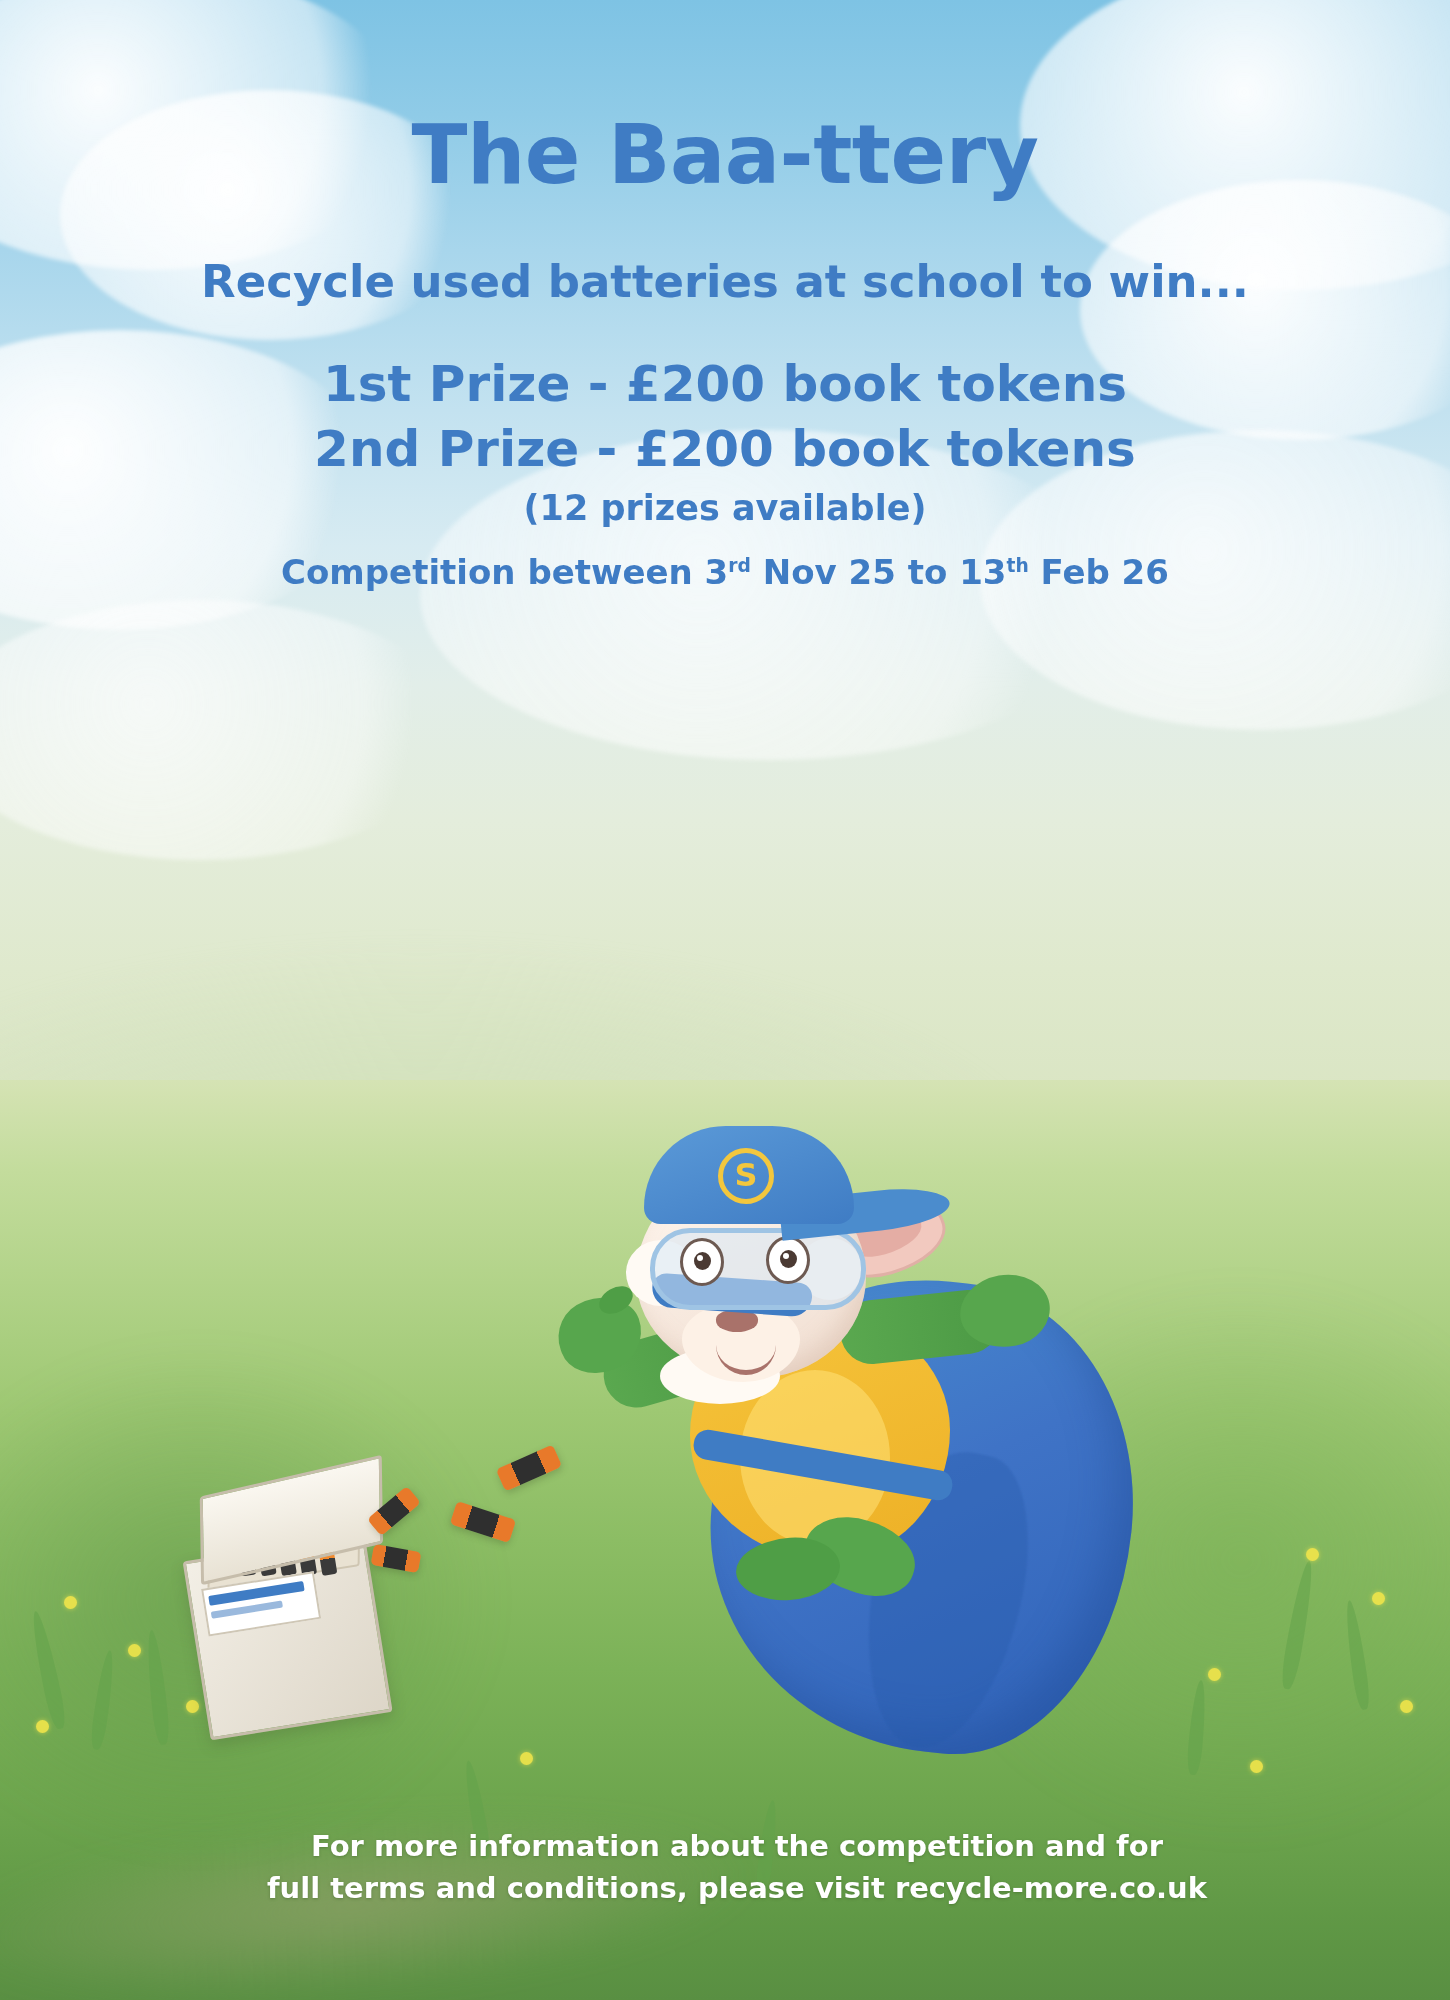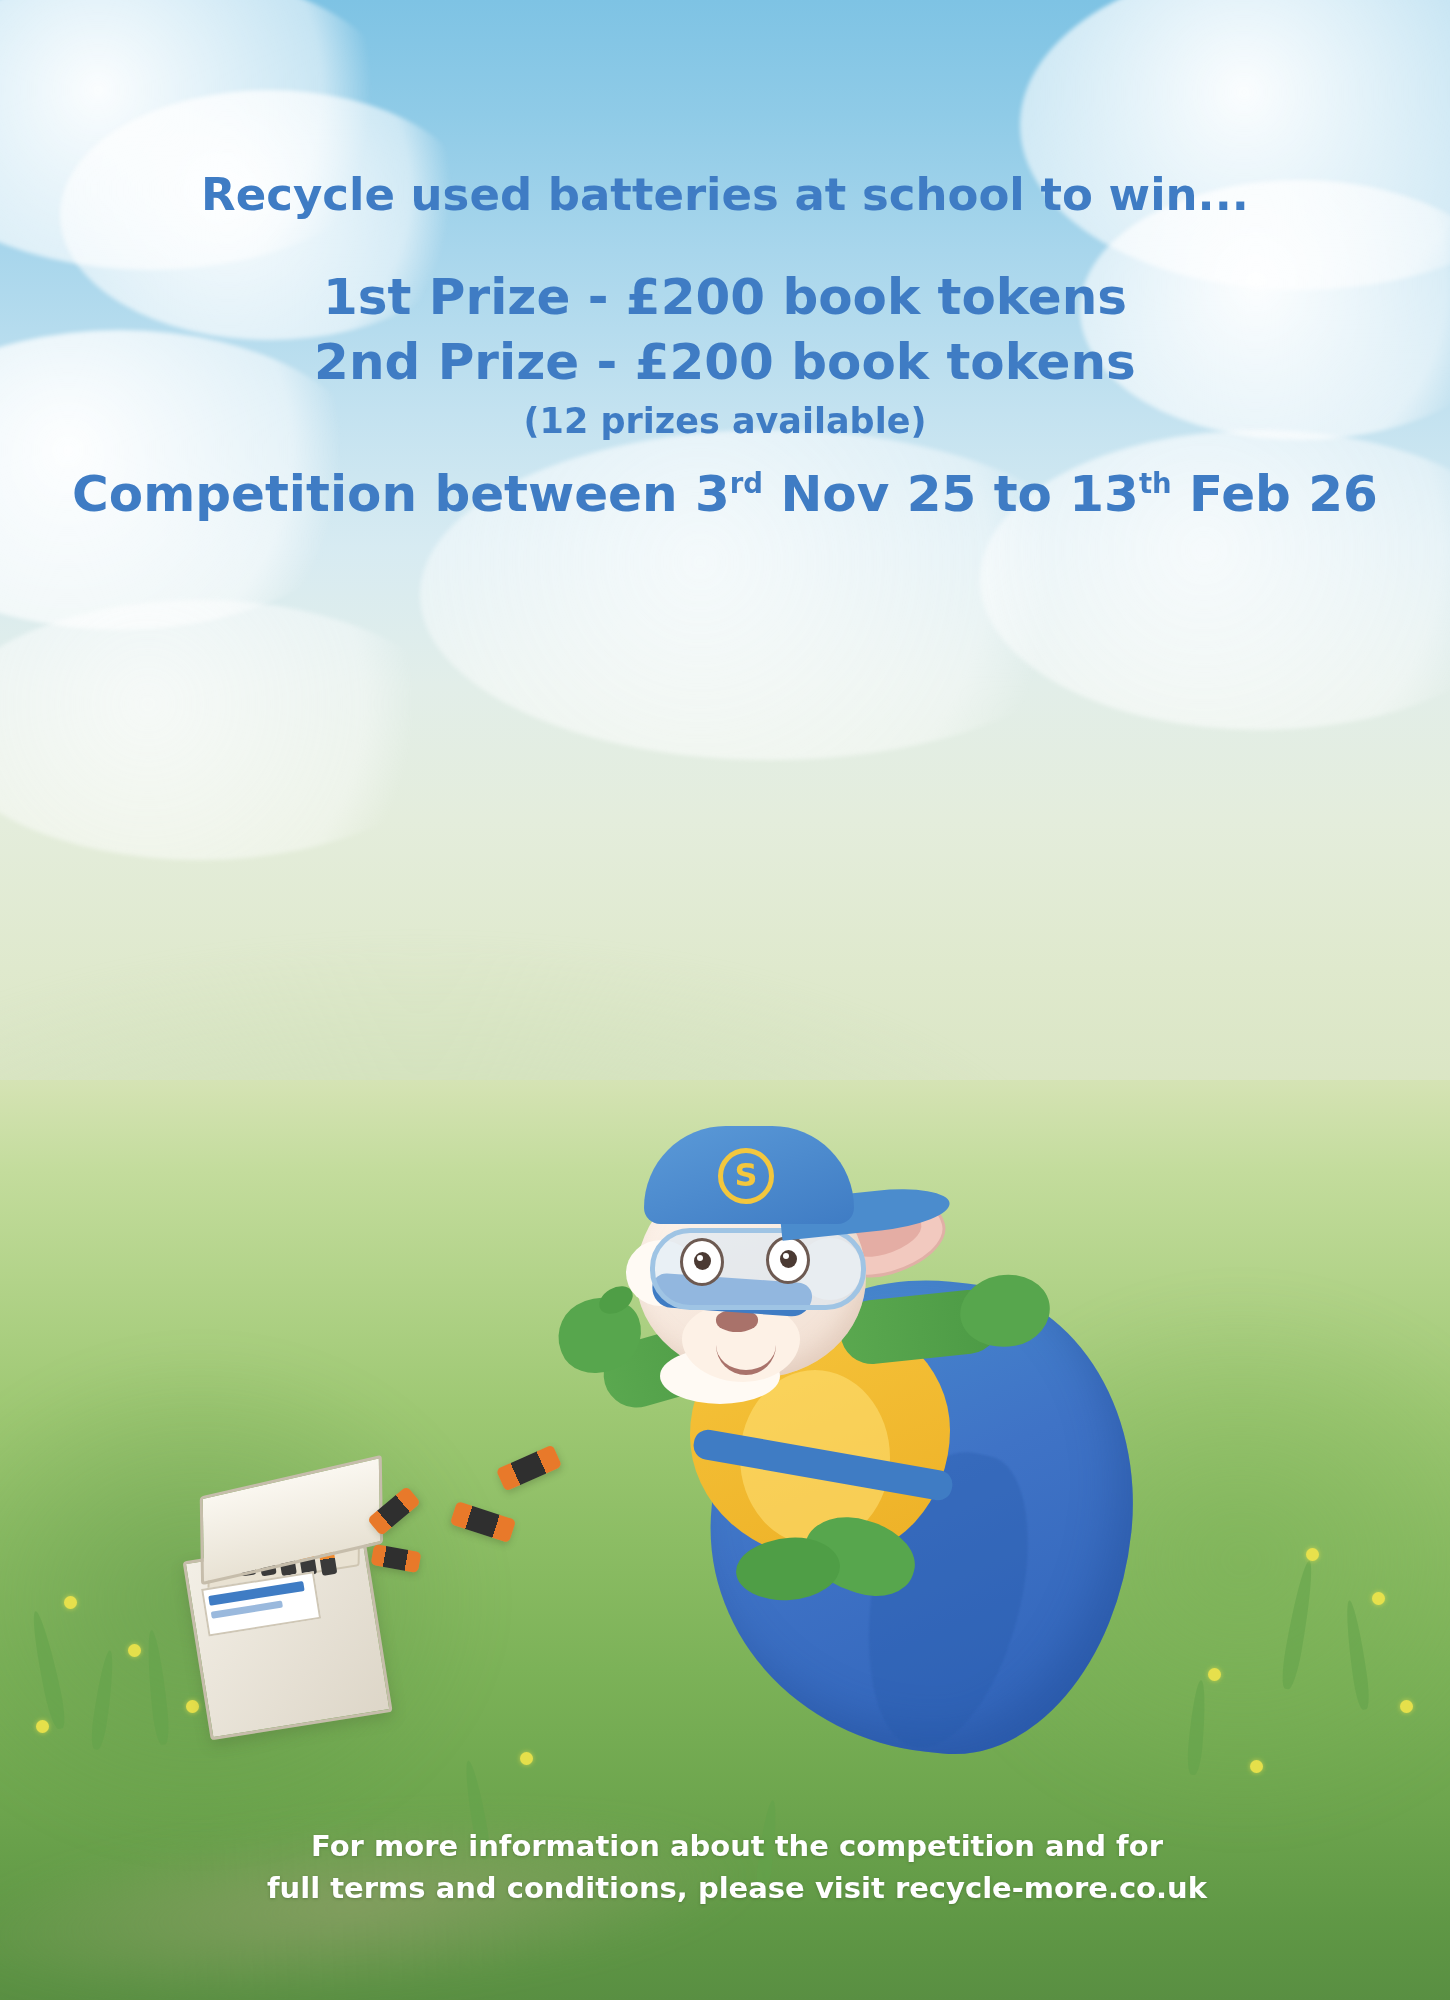--- a/index.html
+++ b/index.html
@@ -172,21 +172,21 @@
 
   .eligibility {
     margin-top: 62px;
     font-size: 62px;
     font-weight: bold;
     color: #3f7cc4;
     letter-spacing: -0.5px;
   }
   .dates {
     margin-top: 24px;
-    font-size: 50px;
+    font-size: 34px;
     font-weight: bold;
     color: #3f7cc4;
   }
   .dates sup { font-size: 0.55em; vertical-align: super; }
 
   .footer {
     position: absolute;
     left: 12px;
     top: 1825px;
     width: 1450px;
@@ -585,20 +585,21 @@
     <div class="pupil" style="left:154px; top:132px;"></div>
     <div class="eye" style="left:226px; top:116px;"></div>
     <div class="pupil" style="left:240px; top:130px;"></div>
     <div class="brim"></div>
     <div class="cap"></div>
     <div class="cap-badge">S</div>
   </div>
 
   <div class="content">
     <h1 class="title">
+      <span>The Baa-ttery</span>
     </h1>
 
     <div class="subtitle">Recycle used batteries at school to win...</div>
 
     <div class="prizes">
       <div class="prize">1st Prize - £200 book tokens</div>
       <div class="prize">2nd Prize - £200 book tokens</div>
       <div class="prize-note">(12 prizes available)</div>
     </div>
 

